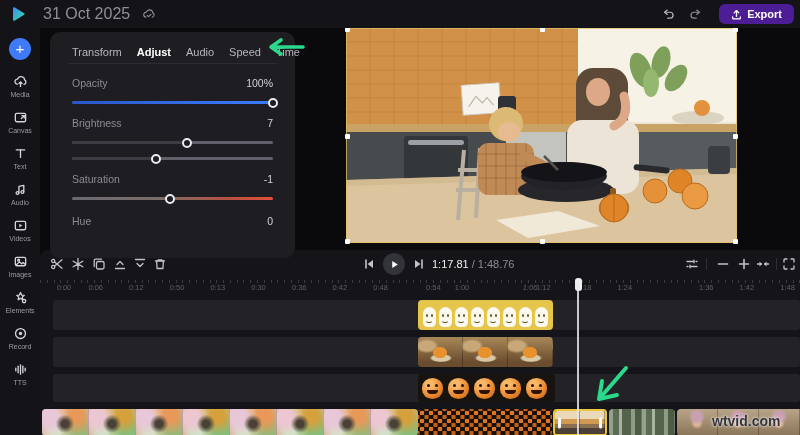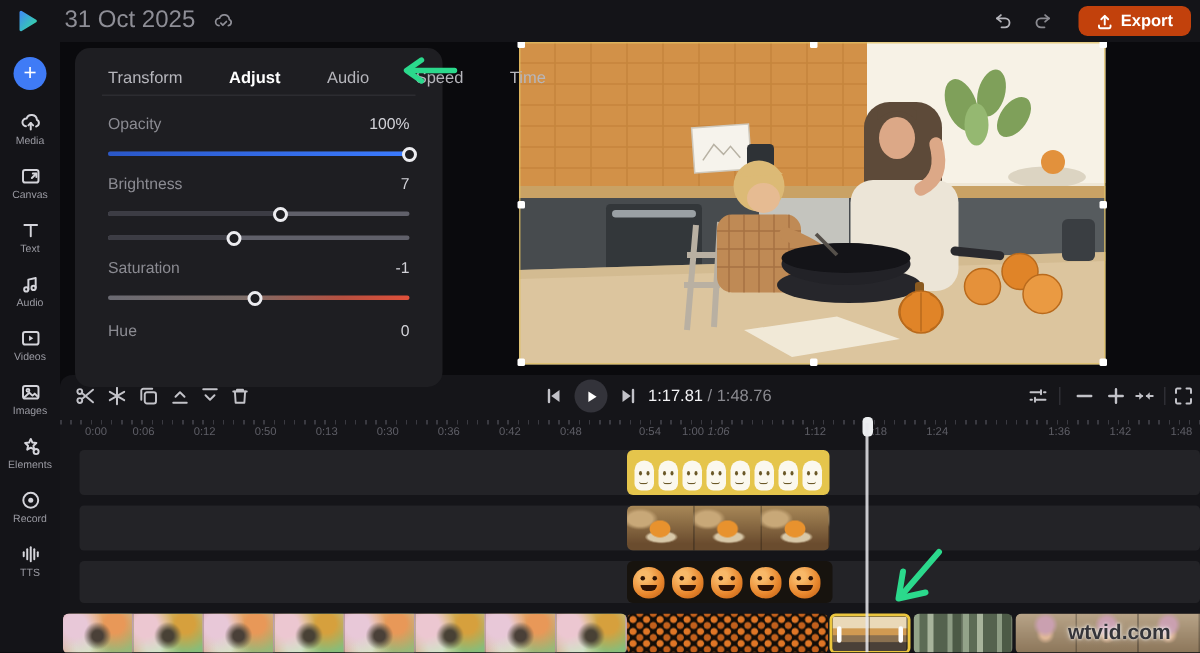--- a/index.html
+++ b/index.html
@@ -8,39 +8,39 @@
   #app { position:relative; width:800px; height:435px; background:#0a0a0d; }
 
   
   #topbar { position:absolute; left:0; top:0; width:800px; height:28px; background:#141418;
     display:flex; align-items:center; z-index:30; }
   #logo { width:18px; height:18px; margin-left:9px; }
   #doc-title { color:#8e8e96; font-size:16px; margin-left:16px; }
   .cloud-ic { margin-left:12px; }
   #topbar-right { position:absolute; right:6px; top:0; height:28px; display:flex; align-items:center; gap:6px; }
   .histbtn { width:20px; height:20px; display:flex; align-items:center; justify-content:center; cursor:pointer; }
-  #export-btn { height:20px; background:#c2410c; border:none; border-radius:6px; color:#fff;
+  #export-btn { height:20px; background:#4c1d95; border:none; border-radius:6px; color:#fff;
     font-size:11px; font-weight:bold; display:flex; align-items:center; gap:5px; padding:0 12px;
     margin-left:8px; cursor:pointer; font-family:inherit; }
 
   
   #sidebar { position:absolute; left:0; top:28px; width:40px; height:407px; background:#141418;
     display:flex; flex-direction:column; align-items:center; z-index:29; }
   #add-btn { width:22px; height:22px; border-radius:50%; background:#3f7bf6; color:#fff; border:none;
     font-size:15px; line-height:20px; margin:10px 0 8px; cursor:pointer; }
   .side-item { width:40px; height:36px; display:flex; flex-direction:column; align-items:center;
     justify-content:center; gap:2px; cursor:pointer; }
   .side-item svg { width:15px; height:15px; stroke:#d4d4da; fill:none; stroke-width:1.4;
     stroke-linecap:round; stroke-linejoin:round; }
   .side-item .lbl { color:#9a9aa2; font-size:7px; }
 
   
   #panel { position:absolute; left:50px; top:32px; width:245px; height:226px; background:#1e1e22;
     border-radius:10px; z-index:10; padding:8px 22px 0; }
-  #panel-tabs { display:flex; gap:31px; align-items:center; height:24px; border-bottom:1px solid #2c2c31;
+  #panel-tabs { display:flex; gap:15px; align-items:center; height:24px; border-bottom:1px solid #2c2c31;
     margin:0 -4px; padding:0 4px; }
   .tab { color:#b6b6bc; font-size:11px; cursor:pointer; white-space:nowrap; }
   .tab.active { color:#fff; font-weight:bold; }
   .slider-row { margin-top:13px; }
   .slider-head { display:flex; justify-content:space-between; align-items:center; }
   .slider-head .sl-label { color:#8b8b92; font-size:10.5px; }
   .slider-head .sl-value { color:#d2d2d8; font-size:10.5px;text-align:right; }
   .slider-track { position:relative; height:3px; border-radius:2px; background:#60606a; margin-top:12px; cursor:pointer; }
   .slider-track.blue { background:#34343c; }
   .slider-track.blue .fill { background:linear-gradient(90deg,#2a57c8,#3b7bff); }
@@ -498,21 +498,21 @@
         <span class="tick-label" style="left: 55.7px;">0:06</span>
         <span class="tick-label" style="left: 96.4px;">0:12</span>
         <span class="tick-label" style="left: 137.1px;">0:50</span>
         <span class="tick-label" style="left: 177.8px;">0:13</span>
         <span class="tick-label" style="left: 218.5px;">0:30</span>
         <span class="tick-label" style="left: 259.2px;">0:36</span>
         <span class="tick-label" style="left: 299.9px;">0:42</span>
         <span class="tick-label" style="left: 340.6px;">0:48</span>
         <span class="tick-label" style="left: 381.3px; margin-left: 12px;">0:54</span>
         <span class="tick-label" style="left: 422px;">1:00</span>
-        <span class="tick-label" style="left: 439px; font-style: italic;">1:06</span>
+        <span class="tick-label" style="left: 490px; font-style: italic;">1:06</span>
         <span class="tick-label" style="left: 503.4px;">1:12</span>
         <span class="tick-label" style="left: 544.1px;">1:18</span>
         <span class="tick-label" style="left: 584.8px;">1:24</span>
         <span class="tick-label" style="left: 625.5px; margin-top: 32px;">1:30</span>
         <span class="tick-label" style="left: 666.2px;">1:36</span>
         <span class="tick-label" style="left: 706.9px;">1:42</span>
         <span class="tick-label" style="left: 747.6px;">1:48</span>
       </div>
 
     <div id="tracks">

